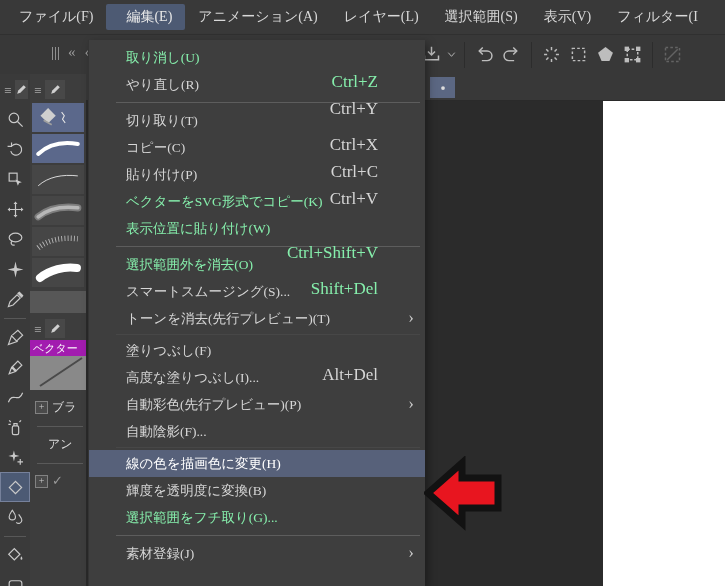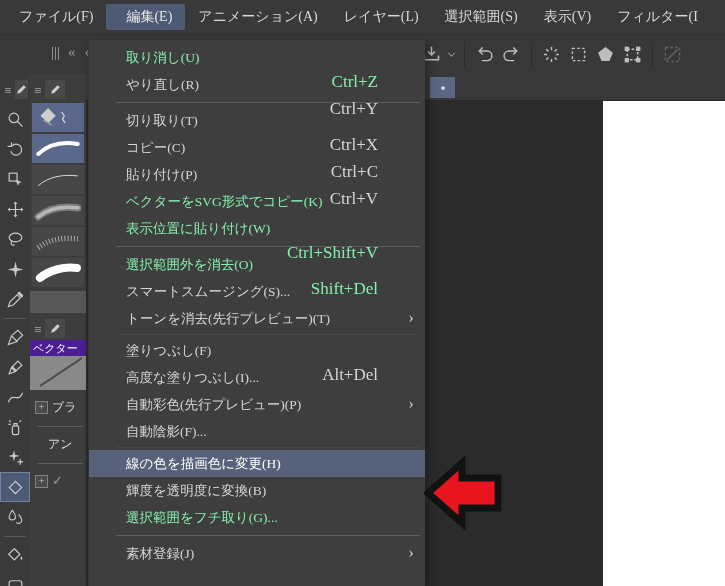--- a/index.html
+++ b/index.html
@@ -37,21 +37,21 @@
   .tools{margin-top:3px;}
   .tool{width:30px;height:30px;display:flex;align-items:center;justify-content:center;color:#c9c9c9;box-sizing:border-box;}
   .tool svg{width:19px;height:19px;stroke:currentColor;stroke-width:1.5;fill:none;}
   .tool.sel{background:#4c5a74;outline:1px solid #76819b;outline-offset:-1px;}
   .tsep{height:8px;display:flex;align-items:center;}
   .tsep i{display:block;height:1px;width:22px;margin:0 auto;background:#585858;}
   .thumb{width:52px;height:29px;margin:2px 0 0 2px;background:#464646;display:flex;align-items:center;justify-content:center;}
   .thumb.sel{background:#5b688b;}
   .thumb svg{width:50px;height:27px;}
   .gapgray{height:22px;background:#575757;margin-top:4px;}
-  .grouplabel{height:16px;background:#4c1d95;color:#fafafa;font-size:11px;line-height:16px;padding-left:3px;white-space:nowrap;overflow:hidden;}
+  .grouplabel{height:16px;background:#a21caf;color:#fafafa;font-size:11px;line-height:16px;padding-left:3px;white-space:nowrap;overflow:hidden;}
   .preview{height:34px;background:#898989;}
   .preview svg{width:56px;height:34px;display:block;}
   .proprow{display:flex;align-items:center;gap:4px;padding-left:5px;height:18px;margin-top:8px;
            font-size:12px;color:#dcdcdc;white-space:nowrap;overflow:hidden;}
   .plusbox{flex:0 0 auto;width:11px;height:11px;border:1px solid #828282;background:#4a4a4a;color:#c9c9c9;
            font-size:10px;line-height:10px;text-align:center;}
   .check{color:#9a9a9a;font-size:13px;}
   .bsep{height:1px;background:#5a5a5a;margin:10px 3px 0 7px;}
   
   .canvas{position:absolute;left:603px;top:101px;right:0;bottom:0;background:#ffffff;}

